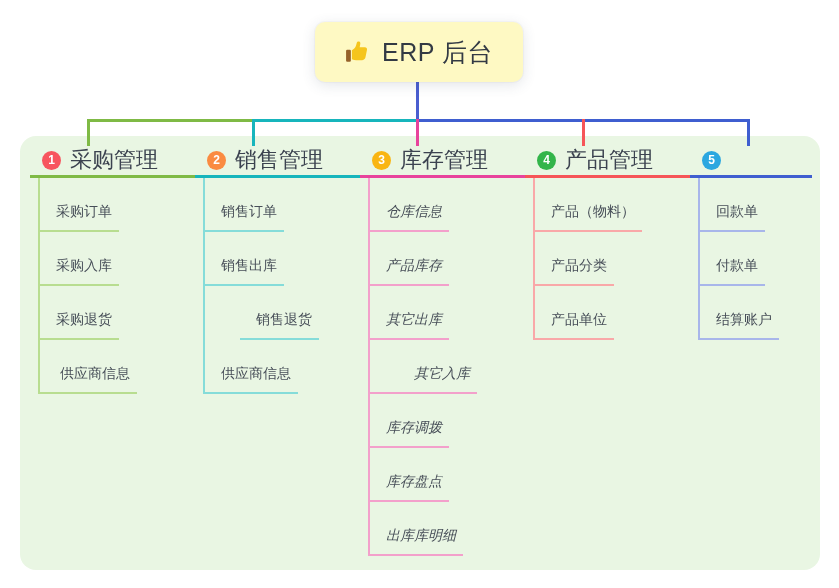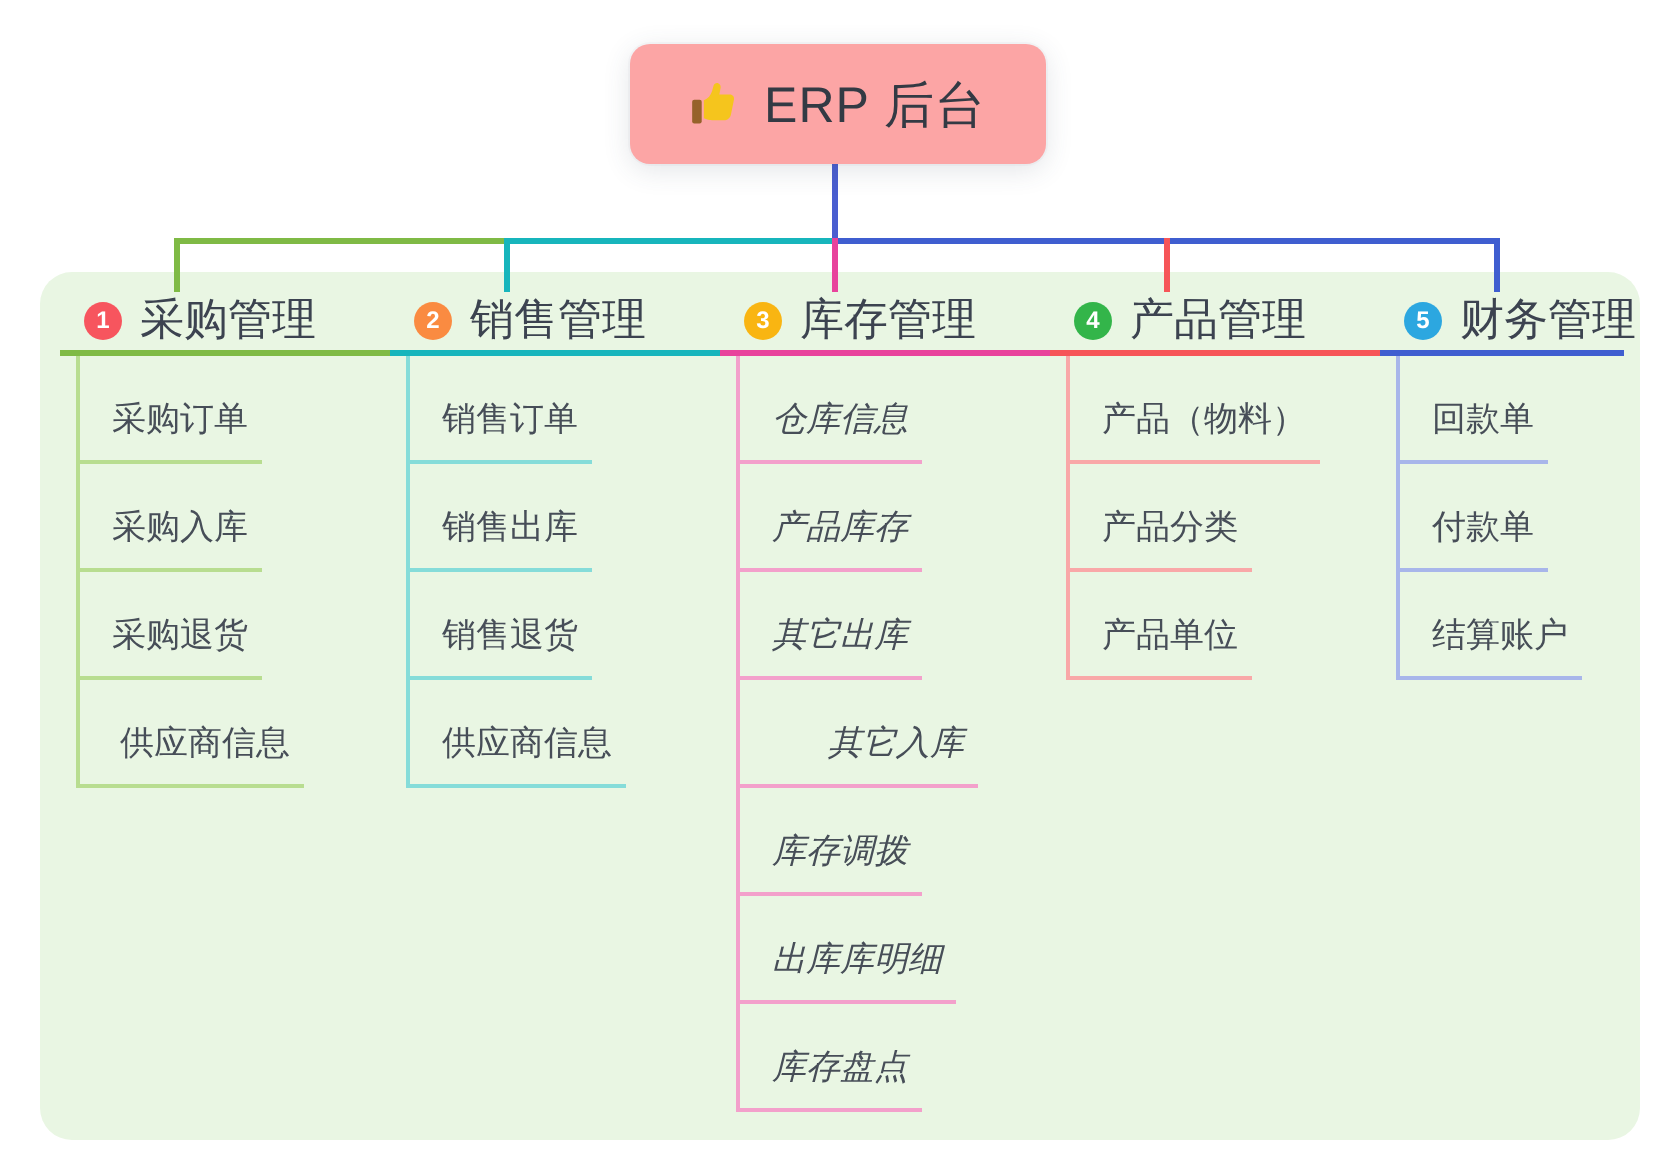--- a/index.html
+++ b/index.html
@@ -4,40 +4,40 @@
 <style>
   * { margin:0; padding:0; box-sizing:border-box; }
   html,body { width:839px; height:588px; background:#ffffff; overflow:hidden;
               font-family:"Liberation Sans","DejaVu Sans",sans-serif; }
   .stage { position:relative; width:839px; height:588px; }
 
   .panel { position:absolute; left:20px; top:136px; width:800px; height:434px;
            border-radius:16px; }
 
   .root-card { position:absolute; left:315px; top:22px; width:208px; height:60px;
-               background:#fca5a5; border-radius:10px;
+               background:#fef9c3; border-radius:10px;
                box-shadow:0 3px 14px rgba(60,70,90,.14), 0 0 0 1px rgba(60,70,90,.03);
                display:flex; align-items:center; justify-content:center; gap:11px;
                z-index:3; cursor:pointer; }
   .root-label { font-size:25px; color:#333a44; letter-spacing:.5px; }
   .root-icon { width:26px; height:26px; display:inline-flex; }
 
   .line { position:absolute; z-index:2; }
 
   .branch { position:absolute; top:145px; z-index:2; }
   .branch-header { display:flex; align-items:center; gap:9px; height:33px;
                    padding-left:12px; border-bottom:3px solid #999; cursor:pointer; }
   .badge { width:19px; height:19px; border-radius:50%; color:#fff; font-size:12px;
            font-weight:bold; display:flex; align-items:center; justify-content:center;
            flex:0 0 19px; }
   .branch-label { font-size:22px; color:#3c4350; white-space:nowrap; }
 
   .children { list-style:none; margin-left:8px; border-left:2px solid #ccc; }
   .child { height:54px; display:flex; align-items:flex-end; cursor:pointer; }
-  .child-label { display:inline-block; font-size:17px; color:#474e58;
+  .child-label { display:inline-block; font-size:14px; color:#474e58;
                  padding:0 7px 9px 16px; border-bottom:2px solid #ccc;
                  white-space:nowrap; }
 </style>
 </head>
 <body>
 
 <div class="stage">
 
   <div class="panel" style="background: rgb(233, 246, 227);"></div>
 
@@ -90,21 +90,21 @@
       <span class="branch-label">销售管理</span>
     </header>
     <ul class="children" style="border-color: rgb(133, 220, 217);">
       <li class="child">
           <span class="child-label" style="border-color: rgb(133, 220, 217);">销售订单</span>
         </li>
       <li class="child">
           <span class="child-label" style="border-color: rgb(133, 220, 217);">销售出库</span>
         </li>
       <li class="child">
-          <span class="child-label" style="border-color: rgb(133, 220, 217);">销售退货</span>
+          <span class="child-label" style="border-color: rgb(133, 220, 217); margin-left: 35px;">销售退货</span>
         </li>
       <li class="child">
           <span class="child-label" style="border-color: rgb(133, 220, 217);">供应商信息</span>
         </li>
     </ul>
   </section>
 
   <section class="branch" style="left:360px;width:167px;">
     <header class="branch-header" style="border-color: rgb(232, 67, 156);">
       <span class="badge" style="background: rgb(249, 181, 18);">3</span>
@@ -120,24 +120,24 @@
       <li class="child">
           <span class="child-label" style="border-color: rgb(243, 160, 203);">其它出库</span>
         </li>
       <li class="child">
           <span class="child-label" style="border-color: rgb(243, 160, 203); padding-left: 44px;">其它入库</span>
         </li>
       <li class="child">
           <span class="child-label" style="border-color: rgb(243, 160, 203);">库存调拨</span>
         </li>
       <li class="child">
-          <span class="child-label" style="border-color: rgb(243, 160, 203);">出库库明细</span>
+          <span class="child-label" style="border-color: rgb(243, 160, 203);">库存盘点</span>
         </li>
       <li class="child">
-          <span class="child-label" style="border-color: rgb(243, 160, 203);">库存盘点</span>
+          <span class="child-label" style="border-color: rgb(243, 160, 203);">出库库明细</span>
         </li>
     </ul>
   </section>
 
   <section class="branch" style="left:525px;width:167px;">
     <header class="branch-header" style="border-color: rgb(246, 85, 88);">
       <span class="badge" style="background: rgb(51, 181, 74);">4</span>
       <span class="branch-label">产品管理</span>
     </header>
     <ul class="children" style="border-color: rgb(249, 168, 168);">
@@ -149,21 +149,20 @@
         </li>
       <li class="child">
           <span class="child-label" style="border-color: rgb(249, 168, 168); font-family: Liberation Mono, monospace;">产品单位</span>
         </li>
     </ul>
   </section>
 
   <section class="branch" style="left:690px;width:122px;">
     <header class="branch-header" style="border-color: rgb(63, 94, 208);">
       <span class="badge" style="background: rgb(44, 167, 224);">5</span>
-      <span class="branch-label">财务管理</span>
     </header>
     <ul class="children" style="border-color: rgb(168, 182, 234);">
       <li class="child">
           <span class="child-label" style="border-color: rgb(168, 182, 234);">回款单</span>
         </li>
       <li class="child">
           <span class="child-label" style="border-color: rgb(168, 182, 234);">付款单</span>
         </li>
       <li class="child">
           <span class="child-label" style="border-color: rgb(168, 182, 234);">结算账户</span>

